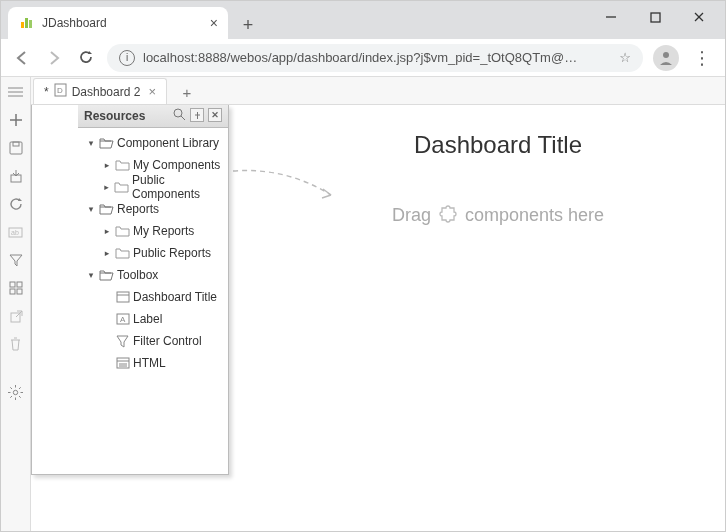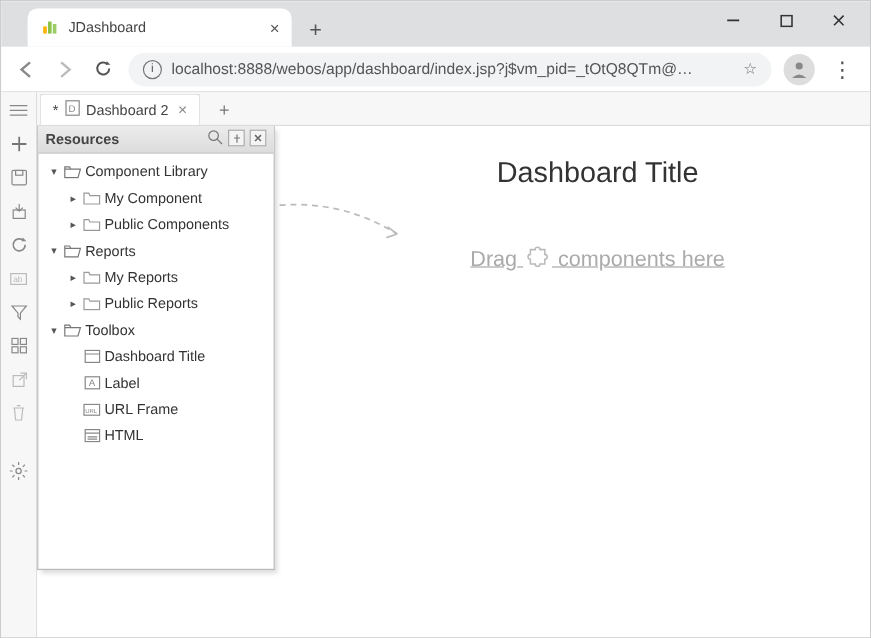--- a/index.html
+++ b/index.html
@@ -3,21 +3,21 @@
 <meta charset="utf-8">
 <style>
 * { margin: 0; padding: 0; box-sizing: border-box; font-family: "Segoe UI", Arial, sans-serif; }
 body { width: 726px; height: 532px; background: #fff; overflow: hidden; border: 1px solid #ccc; }
 
 
 .window-controls { position: absolute; top: 3px; right: 5px; display: flex; gap: 0; }
 .window-controls span { width: 44px; height: 28px; display: flex; align-items: center; justify-content: center; color: #333; font-size: 13px; }
 
 
-.tabstrip { height: 38px; background: #dedfe1; display: flex; align-items: flex-end; padding-left: 22px; }
+.tabstrip { height: 38px; background: #dedfe1; display: flex; align-items: flex-end; padding-left: 7px; }
 .browser-tab { display: flex; align-items: center; background: #fff; height: 32px; border-radius: 8px 8px 0 0; padding: 0 10px; min-width: 220px; gap: 8px; font-size: 12px; color: #444; }
 .favicon { width: 16px; height: 16px; display: flex; align-items: center; justify-content: center; }
 .favicon-bars { display: flex; align-items: flex-end; gap: 1px; }
 .favicon-bars i { display: block; width: 3px; background: #8bc34a; }
 .favicon-bars i:nth-child(1){height:6px;background:#ffb300;}
 .favicon-bars i:nth-child(2){height:10px;}
 .favicon-bars i:nth-child(3){height:8px;background:#9ccc65;}
 .browser-tab .close { margin-left: auto; color: #555; font-size: 14px; }
 .newtab { width: 28px; height: 28px; display: flex; align-items: center; justify-content: center; color: #555; font-size: 18px; margin-left: 6px; }
 
@@ -41,28 +41,28 @@
 
 .content { flex: 1; display: flex; flex-direction: column; position: relative; }
 .doctabs { height: 28px; background: #f7f7f7; border-bottom: 1px solid #dcdcdc; display: flex; align-items: flex-end; padding-left: 2px; }
 .doctab { display:flex;align-items:center;gap:5px;height:26px;padding:0 10px;background:#fff;border:1px solid #dcdcdc;border-bottom:none;font-size:12px;color:#444;border-radius:3px 3px 0 0;}
 .doctab .doc-close { color:#888;font-size:13px;margin-left:3px;}
 .doctab-add { width:24px;height:24px;display:flex;align-items:center;justify-content:center;color:#777;margin-left:8px;font-size:15px;}
 
 
 .canvas { flex:1; position:relative; background:#fff; }
 .dash-title { position:absolute; top:26px; left:260px; right:20px; text-align:center; font-size:24px; color:#333; font-weight:400;}
-.drop-hint { position:absolute; top:100px; left:260px; right:20px; text-align:center; font-size:18px; color:#aaa;text-decoration:underline;}
+.drop-hint { position:absolute; top:100px; left:260px; right:20px; text-align:center; font-size:18px; color:#aaa;}
 .drop-hint .puzzle { display:inline-block; vertical-align:middle; margin:0 3px;}
 
 
 .curve-arrow { position:absolute; left:200px; top:60px; width:110px; height:40px; }
 
 
-.panel { position:absolute; top:0; left:0; width:198px; height:370px; background:#fff; border:1px solid #bbb; border-top:none; box-shadow: 3px 3px 4px rgba(0,0,0,0.15); }
+.panel { position:absolute; top:0; left:0; width:198px; height:370px; background:#fff; border:1px solid #bbb; border-top:none; box-shadow: 3px 3px 4px rgba(0,0,0,0.15); padding-left: 46px; }
 .panel-header { height:23px; background:linear-gradient(#ececec,#dcdcdc); border-bottom:1px solid #bbb; display:flex; align-items:center; padding:0 6px; font-size:12px; font-weight:bold; color:#444;}
 .panel-header .hicons { margin-left:auto; display:flex; gap:4px; color:#666;}
 .panel-header .hicon { width:14px;height:14px;display:flex;align-items:center;justify-content:center;border:1px solid #aaa;font-size:9px;background:#f4f4f4;}
 .tree { padding: 4px 2px; font-size:12px; color:#333; }
 .tree-row { display:flex; align-items:center; height:22px; gap:3px; cursor:default;}
 .tree-row .caret { width:10px; text-align:center; color:#555; font-size:9px;}
 .tree-row .caret.empty { visibility:hidden;}
 .indent1 { padding-left: 6px; }
 .indent2 { padding-left: 22px; }
 .indent3 { padding-left: 22px; }
@@ -276,21 +276,21 @@
               </span>
               <span>Component Library</span>
             </div>
           <div class="tree-row indent2">
               <span class="caret">▸</span>
               <span class="ticon">
                 <svg width="15" height="12">
                   <path d="M1 2 L5 2 L6 4 L14 4 L14 11 L1 11 Z" fill="none" stroke="#999"></path>
                 </svg>
               </span>
-              <span>My Component</span>
+              <span>My Components</span>
             </div>
           <div class="tree-row indent2">
               <span class="caret">▸</span>
               <span class="ticon">
                 <svg width="15" height="12">
                   <path d="M1 2 L5 2 L6 4 L14 4 L14 11 L1 11 Z" fill="none" stroke="#999"></path>
                 </svg>
               </span>
               <span>Public Components</span>
             </div>
@@ -346,26 +346,25 @@
                 <svg width="14" height="12">
                   <rect x="1" y="1" width="12" height="10" fill="none" stroke="#888"></rect>
                   <text x="4" y="9" font-size="8" fill="#888">A</text>
                 </svg>
               </span>
               <span>Label</span>
             </div>
           <div class="tree-row indent3">
               <span class="caret empty">·</span>
               <span class="ticon">
-                <svg width="15" height="11">
-                  <rect x="1" y="1" width="13" height="9" fill="none" stroke="#888"></rect>
-                  <text x="2" y="8" font-size="5" fill="#888">URL</text>
-                </svg>
-              </span>
-              <span>URL Frame</span>
+                <svg width="13" height="13">
+                  <path d="M1 1 L12 1 L8 7 L8 12 L5 10 L5 7 Z" fill="none" stroke="#888"></path>
+                </svg>
+              </span>
+              <span>Filter Control</span>
             </div>
           <div class="tree-row indent3">
               <span class="caret empty">·</span>
               <span class="ticon">
                 <svg width="14" height="12">
                   <rect x="1" y="1" width="12" height="10" fill="none" stroke="#888"></rect>
                   <line x1="1" y1="4" x2="13" y2="4" stroke="#888"></line>
                   <line x1="3" y1="7" x2="11" y2="7" stroke="#888"></line>
                   <line x1="3" y1="9" x2="11" y2="9" stroke="#888"></line>
                 </svg>

